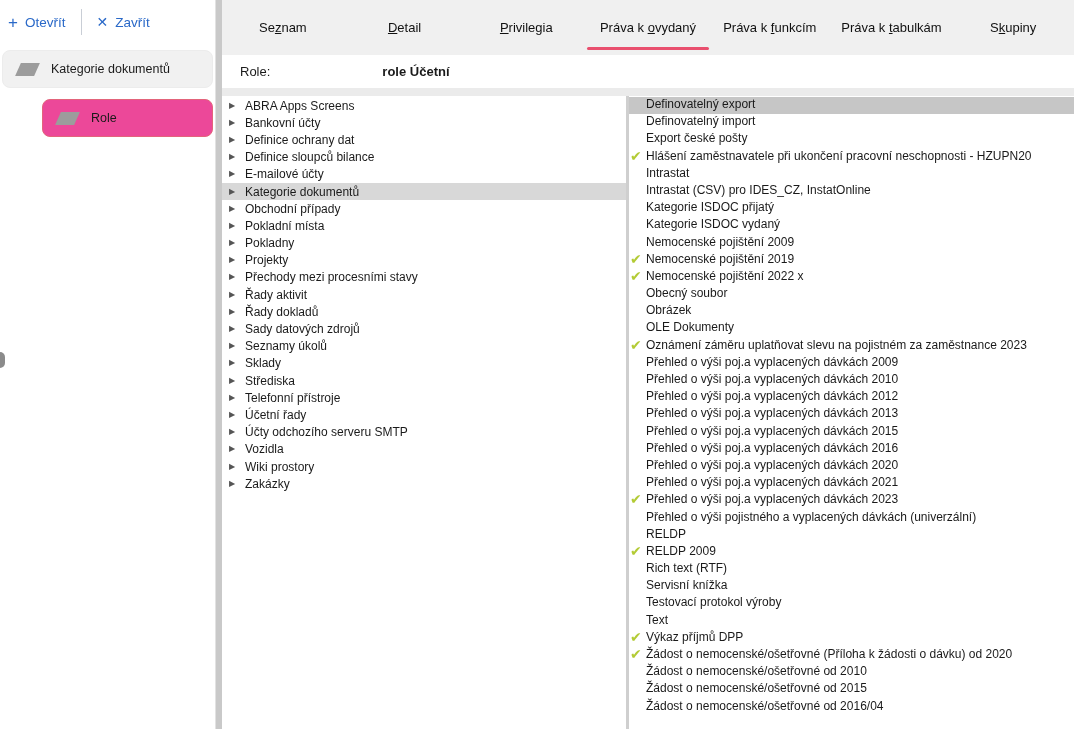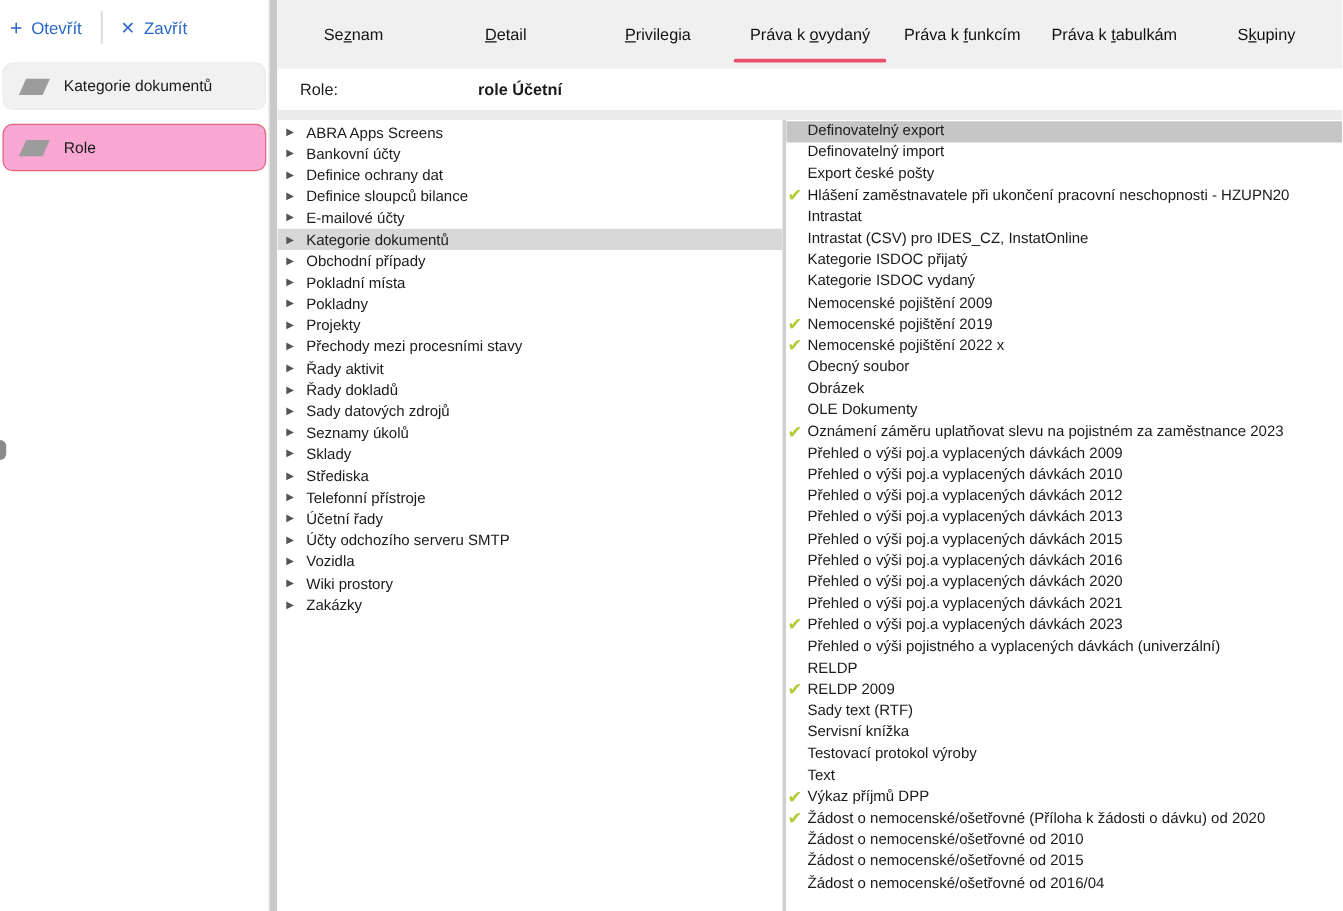--- a/index.html
+++ b/index.html
@@ -10,21 +10,21 @@
   
   .sidebar { position: absolute; left: 0; top: 0; width: 215px; height: 100%; background: #fff; }
   .side-toolbar { display: flex; align-items: center; height: 44px; padding-left: 8px; }
   .tool-btn { display: flex; align-items: center; gap: 7px; color: #2a69c8; font-size: 13.5px; cursor: pointer; white-space: nowrap; }
   .tool-icon { font-size: 17px; line-height: 1; font-weight: 400; }
   .tool-icon.x { font-size: 14px; font-weight: 700; }
   .toolbar-sep { width: 1px; height: 26px; background: #c9ced6; margin: 0 14px 0 16px; }
   .side-cards { padding: 6px 2px 0 2px; display: flex; flex-direction: column; gap: 11px; }
   .side-card { height: 38px; border-radius: 8px; background: #f1f1f1; border: 1px solid #ececec;
                display: flex; align-items: center; gap: 14px; padding-left: 15px; font-size: 12.5px; cursor: pointer; }
-  .side-card.selected { background: #f9a8d4; border: 1px solid #e3647b; }
+  .side-card.selected { background: #ec4899; border: 1px solid #e3647b; margin-left: 40px; }
   .para-icon { width: 19px; height: 13px; background: #9c9c9c; transform: skewX(-24deg); flex: 0 0 auto; }
   .dock-handle { position: absolute; left: 0; top: 352px; width: 5px; height: 16px; background: #6e6e6e;
                  border-radius: 0 7px 7px 0; opacity: .8; }
 
   
   .vstrip { position: absolute; left: 215px; top: 0; width: 7px; height: 100%; background: #c9c9c9; border-left: 1px solid #e2e2e2; }
 
   
   .main { position: absolute; left: 222px; top: 0; right: 0; bottom: 0; background: #fff; }
   .tabbar { height: 55px; background: #f0f0f0; display: flex; align-items: stretch; }
@@ -323,21 +323,21 @@
           <div class="perm-row">
     <span class="check-cell"></span>
     <span class="label">RELDP</span>
   </div>
           <div class="perm-row">
     <span class="check-cell">✔</span>
     <span class="label">RELDP 2009</span>
   </div>
           <div class="perm-row">
     <span class="check-cell"></span>
-    <span class="label">Sady text (RTF)</span>
+    <span class="label">Rich text (RTF)</span>
   </div>
           <div class="perm-row">
     <span class="check-cell"></span>
     <span class="label">Servisní knížka</span>
   </div>
           <div class="perm-row">
     <span class="check-cell"></span>
     <span class="label">Testovací protokol výroby</span>
   </div>
           <div class="perm-row">

